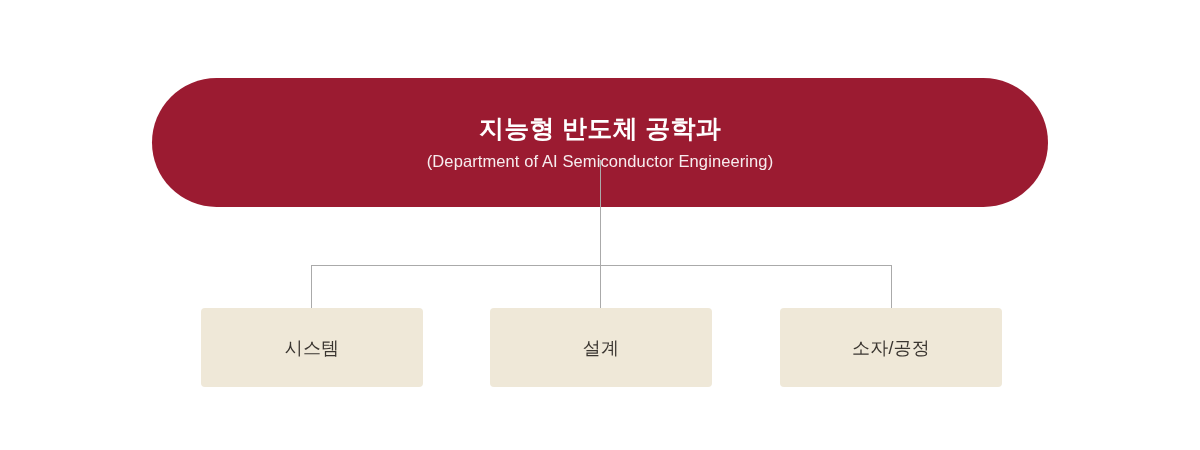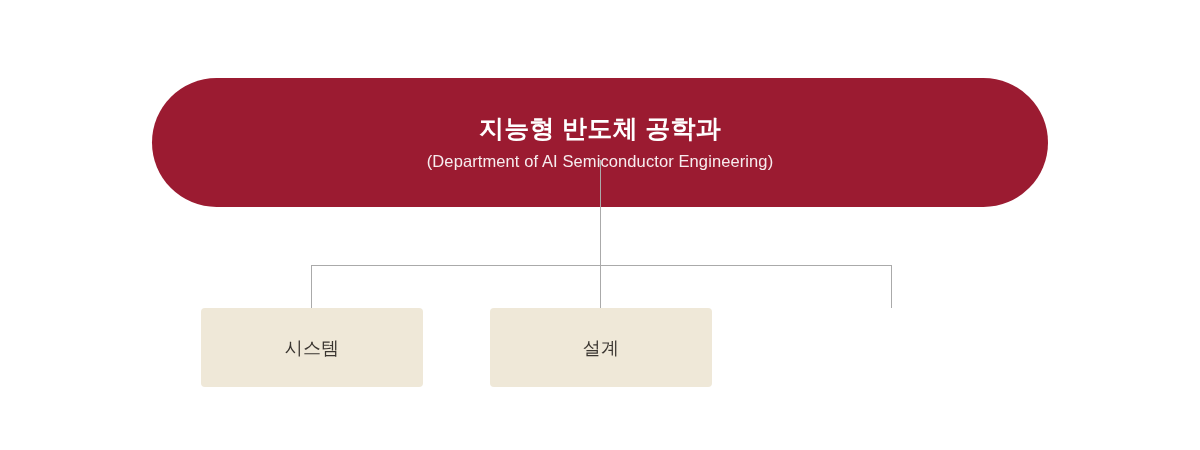--- a/index.html
+++ b/index.html
@@ -151,14 +151,17 @@
   </div>
 
   <div class="child-node child-node-0">
     <div class="child-label">시스템</div>
   </div>
 
   <div class="child-node child-node-1">
     <div class="child-label">설계</div>
   </div>
 
+  <div class="child-node child-node-2">
+    <div class="child-label">소자/공정</div>
+  </div>
 
 </div>
 
 </body></html>

